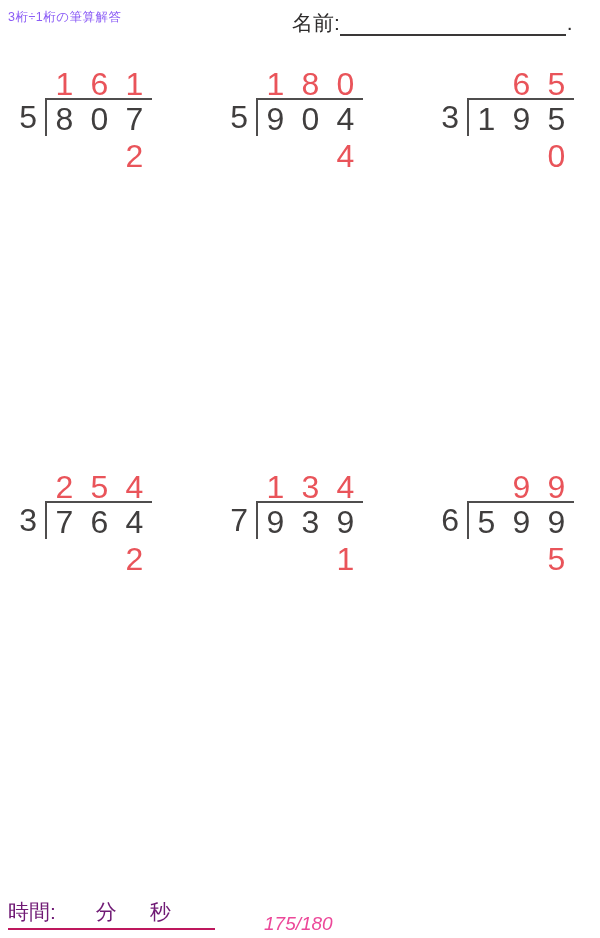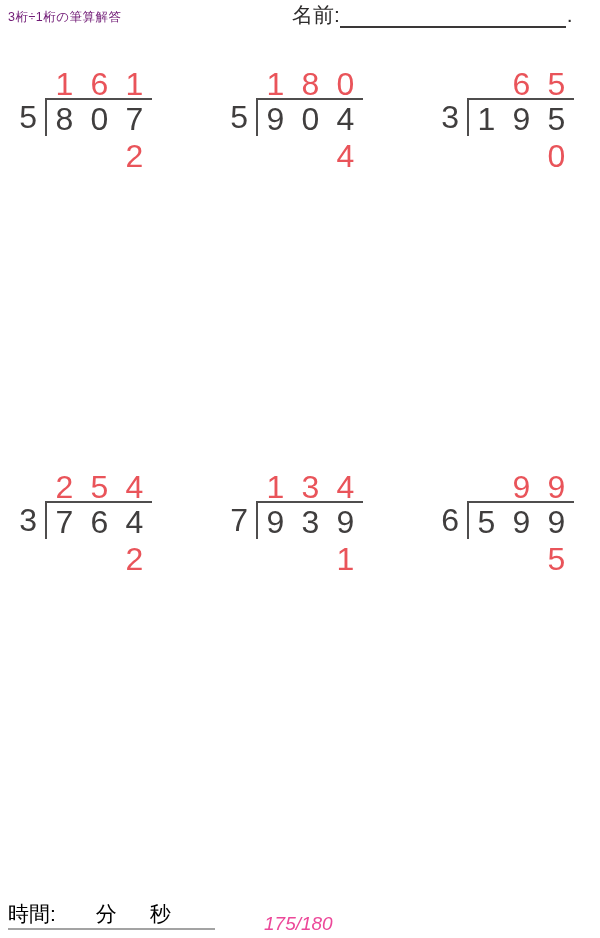--- a/index.html
+++ b/index.html
@@ -15,33 +15,33 @@
     background: #ffffff;
     overflow: hidden;
   }
 
   
   .worksheet-title {
     position: absolute;
     left: 8px;
     top: 9px;
     font-size: 12.5px;
-    color: #701a75;
+    color: #8b5cf6;
     letter-spacing: 0.5px;
   }
   .name-area {
     position: absolute;
     left: 292px;
     top: 2px;
     display: flex;
     align-items: flex-end;
     font-size: 21px;
     color: #2e2c2c;
   }
-  .name-label { line-height: 26px; }
+  .name-label { line-height: 26px; margin-top: 8px; }
   .name-line {
     display: inline-block;
     width: 226px;
     height: 24px;
     border-bottom: 2px solid #3a3838;
   }
   .name-period { line-height: 26px; margin-left: 1px; }
 
   
   .problem {
@@ -97,25 +97,24 @@
   .p5 { left: 229px; top: 473px; }
   .p6 { left: 440px; top: 473px; }
 
   
   .time-area {
     position: absolute;
     left: 8px;
     top: 898px;
     width: 207px;
     height: 30px;
-    border-bottom: 2px solid #a3a3a3;
+    border-bottom: 2px solid #be185d;
     display: flex;
-    align-items: flex-end;
     font-size: 21px;
-    color: #000000;
+    color: #701a75;
     line-height: 28px;
   }
   .minutes-label { margin-left: 40px; }
   .seconds-label { margin-left: 33px; }
   .page-indicator {
     position: absolute;
     left: 264px;
     top: 913px;
     font-size: 19px;
     color: #ec4899;

